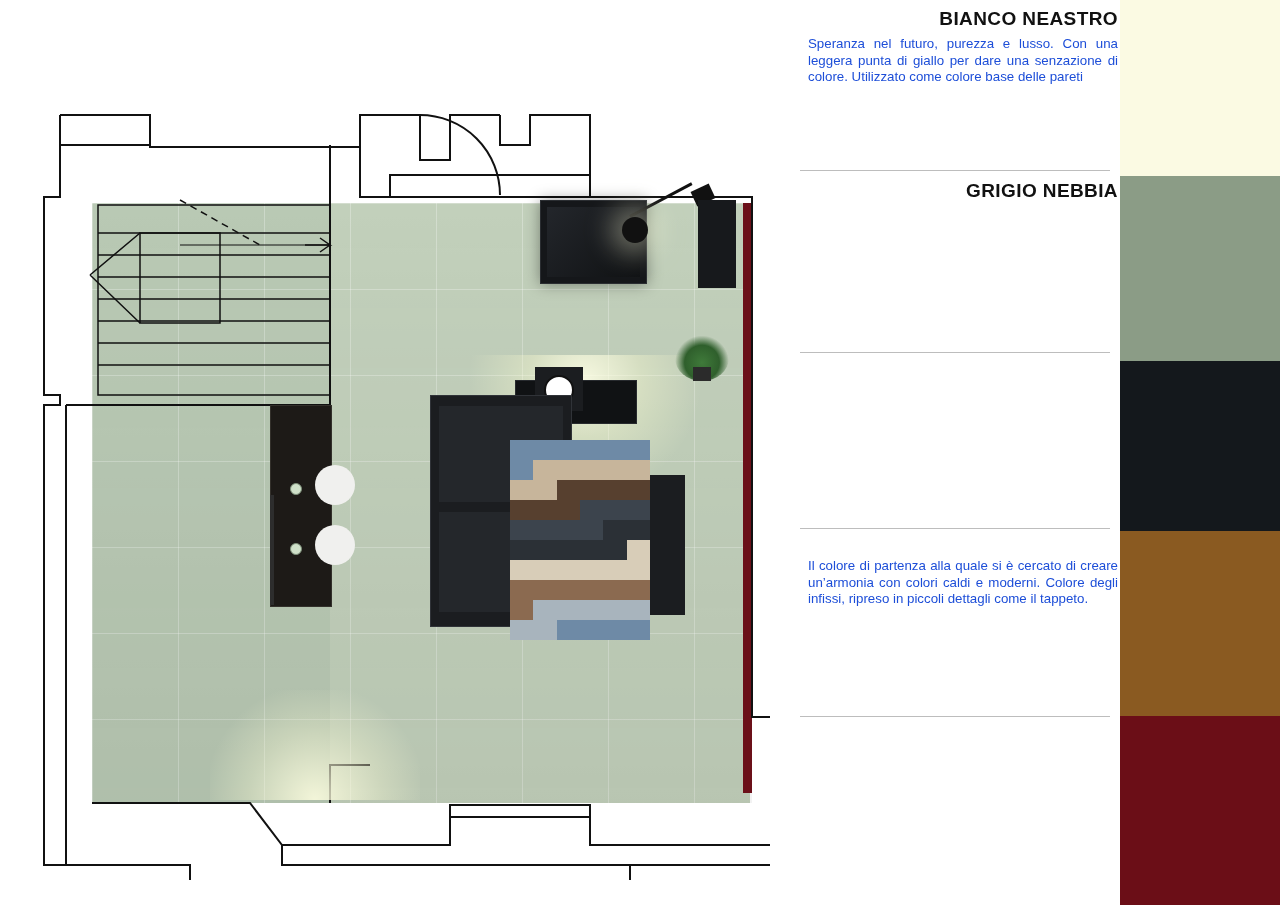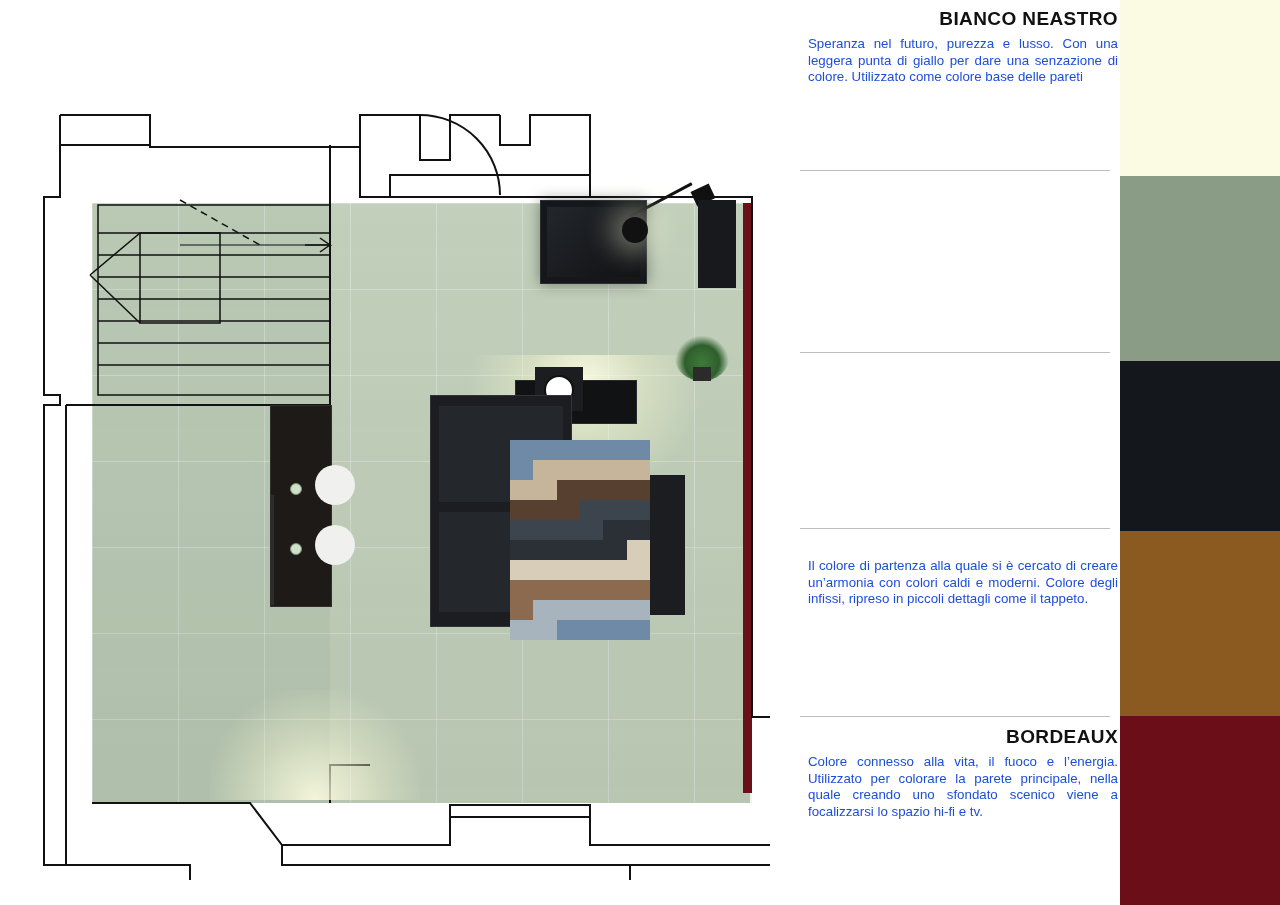--- a/index.html
+++ b/index.html
@@ -263,31 +263,28 @@
       <div class="swatch" style="height: 189px; background: rgb(107, 14, 23);"></div>
     </div>
 
     <div class="entry" style="top:8px;">
       <h3>BIANCO NEASTRO</h3>
       <p>Speranza nel futuro, purezza e lusso. Con una leggera punta di giallo per dare una senzazione di colore. Utilizzato come colore base delle pareti</p>
     </div>
     <div class="sep" style="top:170px;"></div>
 
     <div class="entry" style="top:180px;">
+      <h3>GRIGIO NEBBIA</h3>
     </div>
     <div class="sep" style="top:352px;"></div>
 
     <div class="entry" style="top:362px;">
     </div>
     <div class="sep" style="top:528px;"></div>
 
     <div class="entry" style="top:540px;">
       <p style="margin-top:18px;">Il colore di partenza alla quale si è cercato di creare un’armonia con colori caldi e moderni.  Colore degli infissi, ripreso in piccoli dettagli come il tappeto.</p>
     </div>
     <div class="sep" style="top:716px;"></div>
 
-    <div class="entry" style="top:726px;">
-      <h3>BORDEAUX</h3>
-      <p>Colore connesso alla vita, il fuoco e l’energia. Utilizzato per colorare la parete principale, nella quale creando uno sfondato scenico viene a focalizzarsi lo spazio hi-fi e tv.</p>
-    </div>
   </div>
 
 </div>
 
 </body></html>

